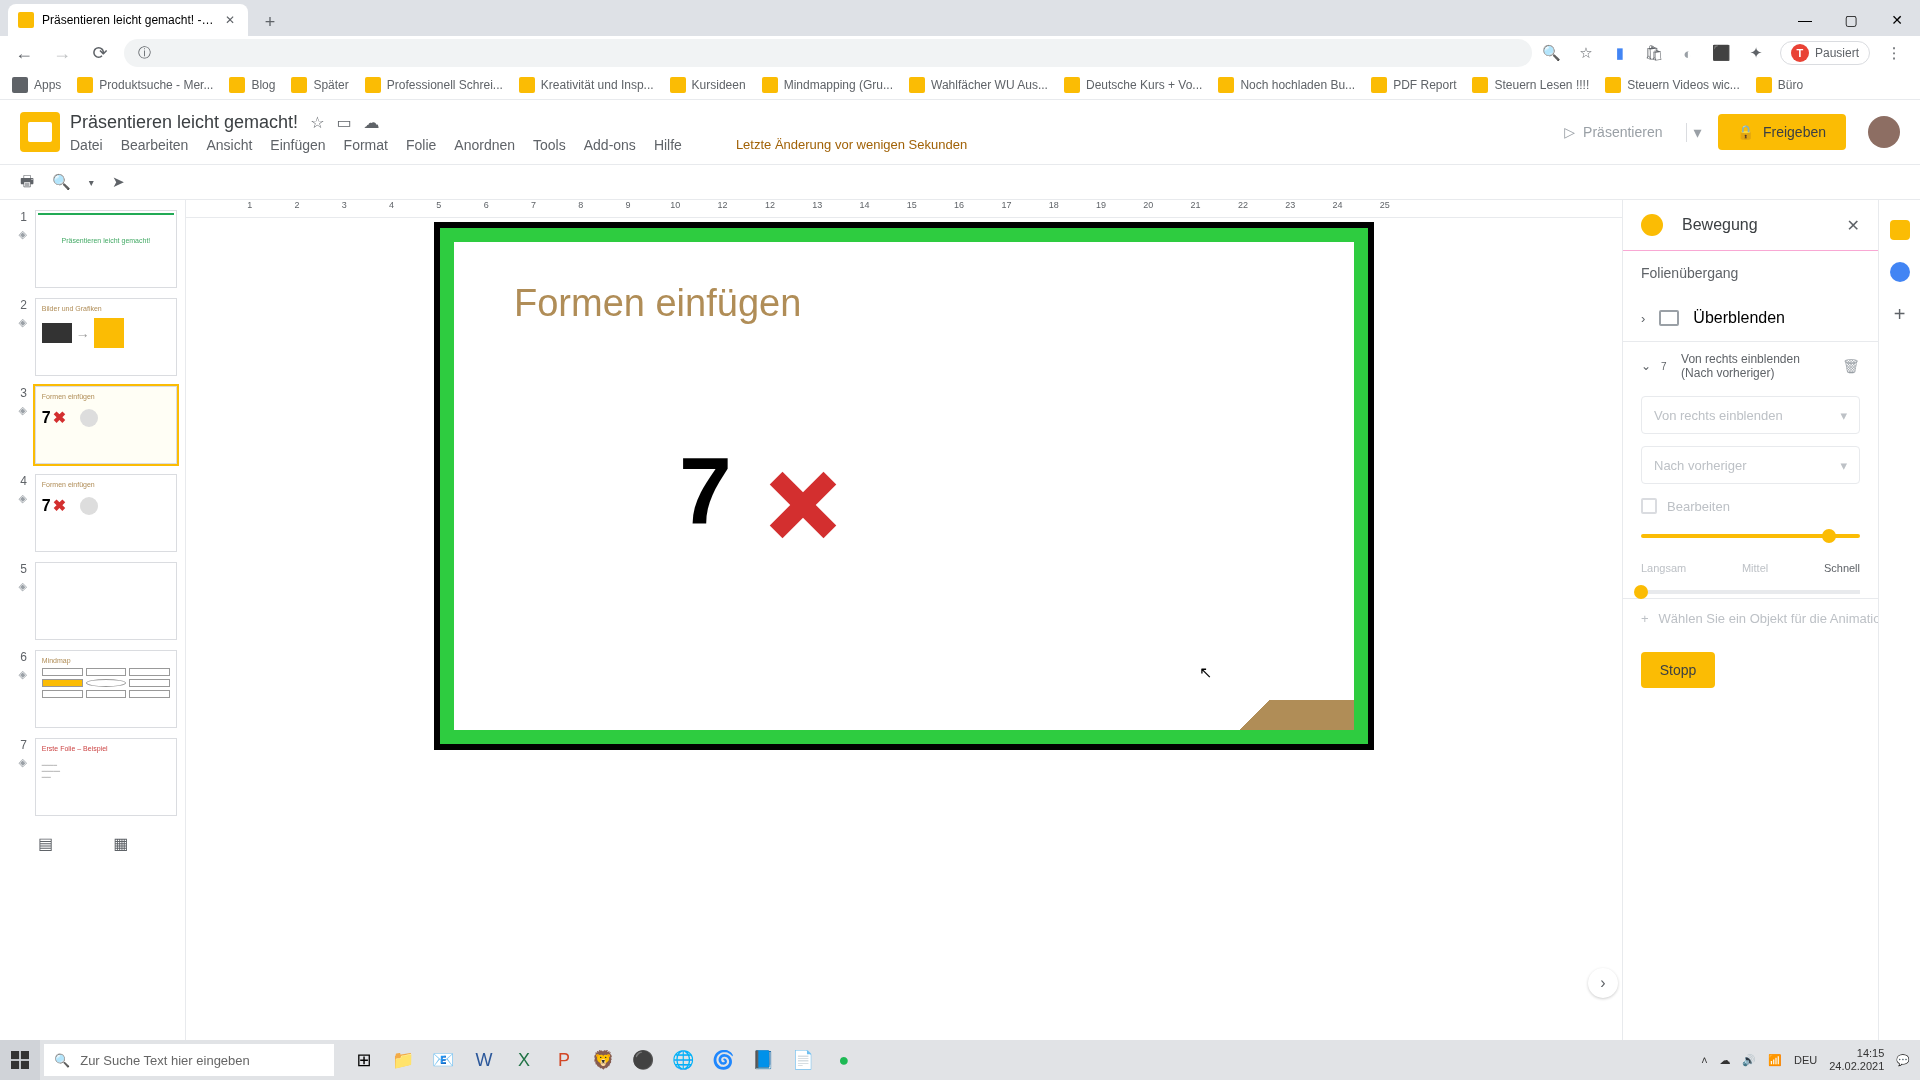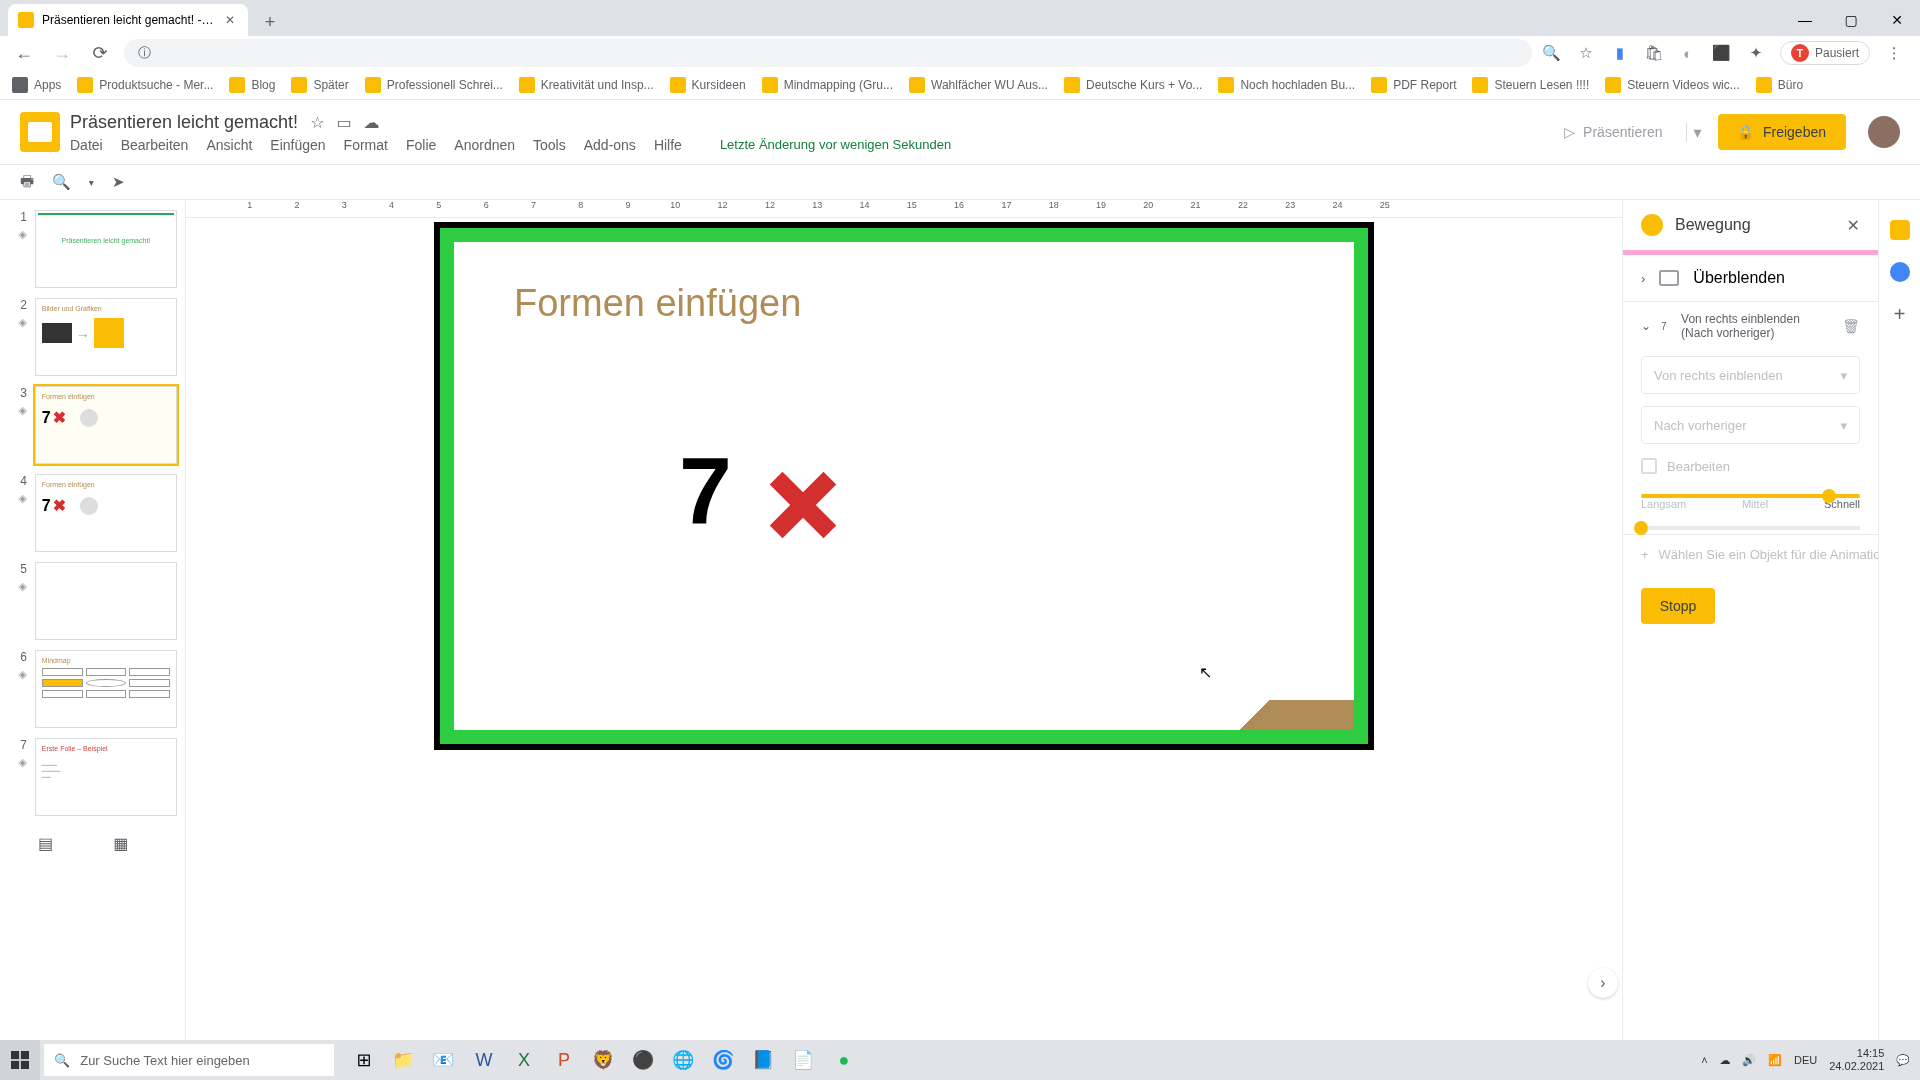--- a/index.html
+++ b/index.html
@@ -27,21 +27,21 @@
 .bk-ic{width:16px;height:16px;background:#fbbc04;border-radius:2px}
 .bk-ic.gray{background:#5f6368}
 
 .slides-header{height:64px;display:flex;align-items:center;padding:0 20px;gap:10px}
 .slides-logo{width:40px;height:40px;background:#fbbc04;border-radius:4px;position:relative}
 .slides-logo::after{content:"";position:absolute;inset:10px 8px;background:#fff;border-radius:2px}
 .title-area{flex:1}
 .doc-title{font-size:18px;color:#3c4043;display:flex;align-items:center;gap:12px}
 .title-ic{color:#5f6368;font-size:16px}
 .menus{display:flex;gap:18px;font-size:14px;color:#5f6368;margin-top:4px}
-.last-edit{font-size:13px;color:#15803d;margin-left:20px}
+.last-edit{font-size:13px;color:#a16207;margin-left:36px}
 .present-btn{display:flex;align-items:center;gap:8px;color:#9aa0a6;font-size:14px;padding:8px 14px}
 .present-dd{padding:0 6px;color:#9aa0a6;border-left:1px solid #dadce0}
 .share-btn{height:36px;background:#fbbc04;border-radius:4px;padding:0 20px;display:flex;align-items:center;gap:8px;font-size:14px;font-weight:500;color:#3c4043}
 .avatar{width:32px;height:32px;border-radius:50%;background:#8d6e63;margin-left:12px}
 
 .toolbar{height:36px;border-top:1px solid #e8eaed;border-bottom:1px solid #e8eaed;display:flex;align-items:center;padding:0 20px;gap:18px}
 .tb-btn{color:#5f6368;font-size:15px}
 
 .main{display:flex;height:848px}
 
@@ -69,40 +69,40 @@
 .big-7{position:absolute;left:225px;top:195px;font-size:95px;font-weight:900;color:#000;font-family:Arial Black,Arial}
 .big-x{position:absolute;left:316px;top:230px;width:66px;height:66px}
 .big-x::before,.big-x::after{content:"";position:absolute;left:50%;top:50%;width:76px;height:18px;background:#d32f2f}
 .big-x::before{transform:translate(-50%,-50%) rotate(45deg)}
 .big-x::after{transform:translate(-50%,-50%) rotate(-45deg)}
 .seal{position:absolute;left:522px;top:118px;width:202px;height:202px}
 .seal-txt{position:absolute;left:50%;top:50%;transform:translate(-50%,-50%);color:#fff;font-size:15px;white-space:nowrap}
 .notes{padding:10px 20px;font-size:14px;color:#3c4043}
 
 .panel{width:256px;border-left:1px solid #e8eaed;display:flex;flex-direction:column}
-.panel-hd{display:flex;align-items:center;gap:12px;padding:14px 18px;border-bottom:5px solid #f9a8d4}
+.panel-hd{display:flex;align-items:center;gap:19px;padding:14px 18px;border-bottom:1px solid #f9a8d4}
 .panel-ic{width:22px;height:22px;border-radius:50%;background:#fbbc04}
 .panel-title{flex:1;font-size:16px;color:#3c4043}
 .panel-close{color:#5f6368;font-size:16px}
 .panel-sec{padding:14px 18px;font-size:14px;color:#5f6368}
 .trans-row{display:flex;align-items:center;gap:14px;padding:14px 18px;border-bottom:1px solid #e8eaed}
 .chev{color:#5f6368;font-size:13px}
 .trans-ic{width:20px;height:16px;border:2px solid #9aa0a6;border-radius:2px}
 .anim-item{display:flex;align-items:center;gap:10px;padding:10px 18px}
 .anim-arrow{color:#5f6368;font-size:12px}
 .anim-badge{font-size:10px;color:#5f6368;width:10px}
 .anim-text{flex:1;font-size:12px;color:#5f6368}
 .anim-del{color:#9aa0a6;font-size:14px}
 .sel-box{margin:6px 18px;height:38px;border:1px solid #e8eaed;border-radius:4px;display:flex;align-items:center;padding:0 12px;font-size:13px;color:#bdc1c6;justify-content:space-between}
 .chk-row{display:flex;align-items:center;gap:10px;padding:8px 18px;color:#bdc1c6;font-size:13px}
 .chk{width:16px;height:16px;border:2px solid #dadce0;border-radius:2px}
 .slider-wrap{padding:12px 18px}
 .slider{height:4px;background:#fbbc04;border-radius:2px;position:relative}
 .slider::after{content:"";position:absolute;right:24px;top:-5px;width:14px;height:14px;background:#fbbc04;border-radius:50%}
-.slider-lbls{display:flex;justify-content:space-between;font-size:11px;color:#bdc1c6;margin-top:0}
+.slider-lbls{display:flex;justify-content:space-between;font-size:11px;color:#bdc1c6;margin-top:24px}
 .slider-lbls span:last-child{color:#5f6368}
 .second-slider{padding:4px 18px}
 .ss-track{height:4px;background:#e8eaed;position:relative}
 .ss-thumb{position:absolute;left:-7px;top:-5px;width:14px;height:14px;background:#fbbc04;border-radius:50%}
 .add-obj{display:flex;align-items:center;gap:10px;padding:12px 18px;color:#bdc1c6;font-size:13px;border-top:1px solid #e8eaed;white-space:nowrap;overflow:hidden}
 .stop-btn{margin:14px 18px;height:36px;width:74px;background:#fbbc04;border-radius:4px;display:flex;align-items:center;justify-content:center;font-size:14px;color:#3c4043;font-weight:500}
 
 .rail{width:42px;border-left:1px solid #e8eaed;display:flex;flex-direction:column;align-items:center;padding-top:20px;gap:22px}
 .rail-ic{width:20px;height:20px;border-radius:4px}
 
@@ -403,20 +403,21 @@
     </div>
     <div class="explore-arrow">›</div>
   </div>
 
   <div class="panel">
     <div class="panel-hd">
       <div class="panel-ic"></div>
       <div class="panel-title">Bewegung</div>
       <div class="panel-close">✕</div>
     </div>
+    <div class="panel-sec">Folienübergang</div>
     <div class="trans-row">
       <span class="chev">›</span>
       <div class="trans-ic"></div>
       <span>Überblenden</span>
     </div>
     <div class="anim-item">
       <span class="anim-arrow">⌄</span>
       <span class="anim-badge">7</span>
       <div class="anim-text">
         <div>Von rechts einblenden</div>

